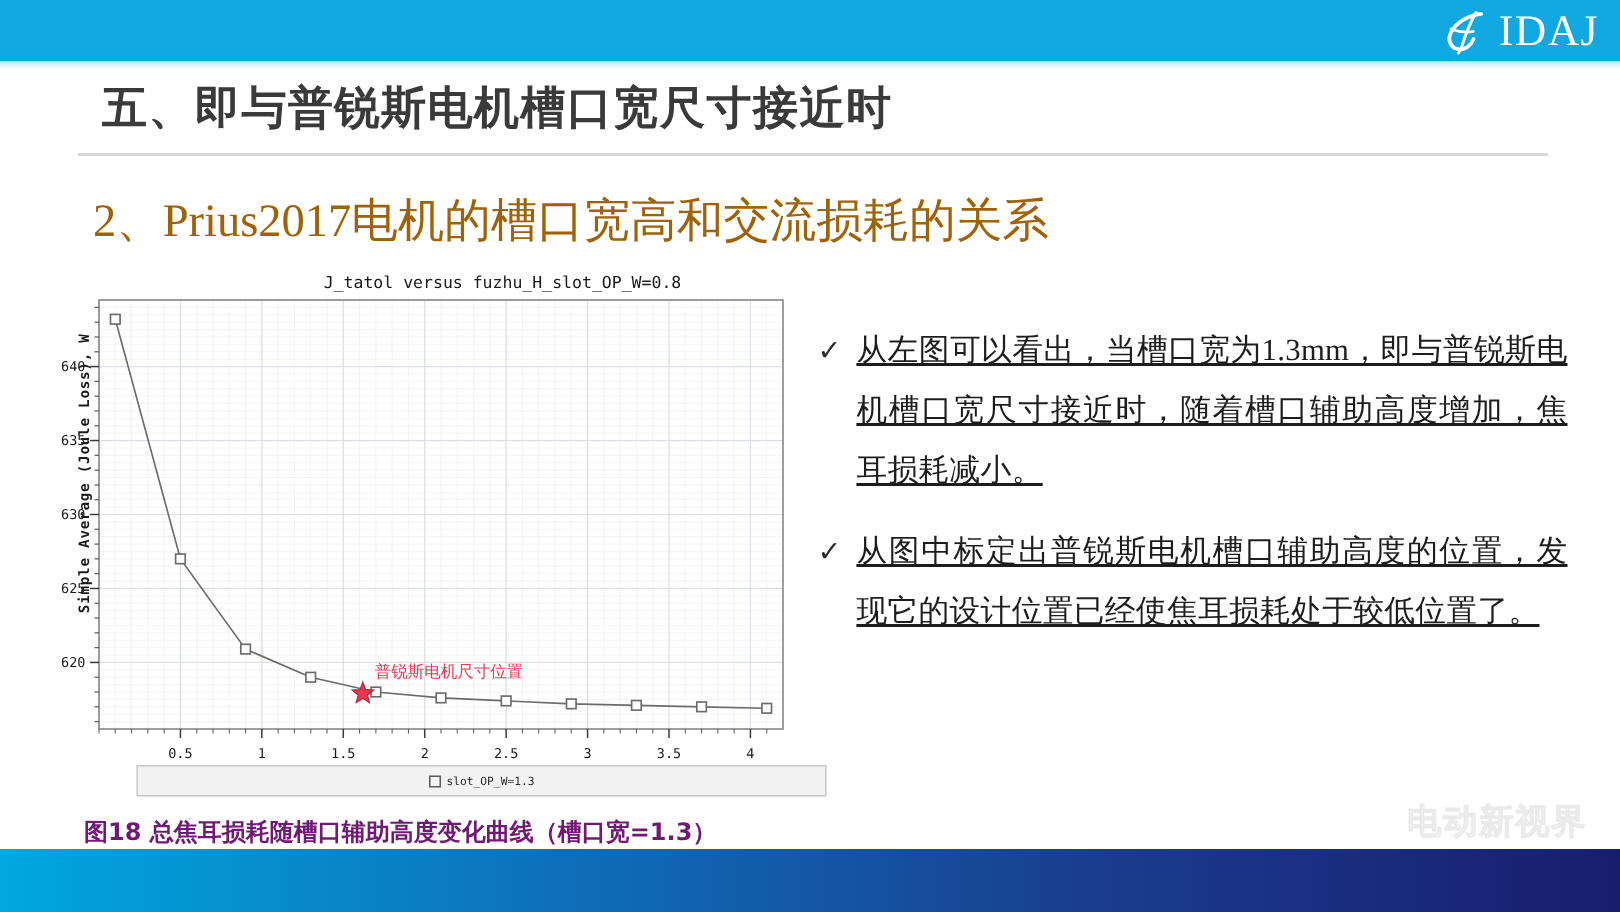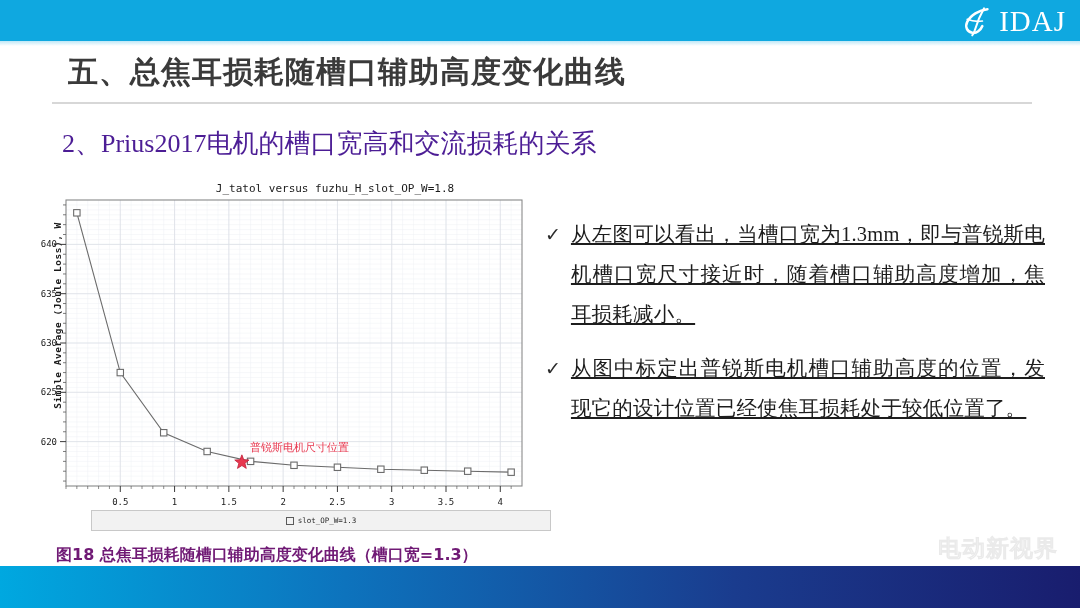--- a/index.html
+++ b/index.html
@@ -39,21 +39,21 @@
     font-size:30px;font-weight:bold;color:#3a3a3a;
     letter-spacing:1px;white-space:nowrap;
   }
   .title-rule{
     position:absolute;left:52px;top:102px;width:980px;height:2px;
     background:#d7d7d7;
   }
   .sub-title{
     position:absolute;left:62px;top:126px;
     font-family:"Liberation Serif",serif;
-    font-size:26px;color:#4c1d95;white-space:nowrap;
+    font-size:31px;color:#a16207;white-space:nowrap;
   }
 
   
   .chart-wrap{
     position:absolute;left:22px;top:182px;width:508px;height:352px;
   }
   .chart-title{
     position:absolute;left:118px;top:0px;width:390px;text-align:center;
     font-family:"DejaVu Sans Mono","Liberation Mono",monospace;
     font-size:11px;color:#1a1a1a;letter-spacing:0px;
@@ -130,26 +130,26 @@
 
   <div class="logo">
     <svg class="logo-mark" viewBox="0 0 40 38">
       <path d="M30 5 C20 6 10 12 6 20 C3 26 6 32 12 33 C17 34 22 30 24 25" fill="none" stroke="#ffffff" stroke-width="3" stroke-linecap="round"></path>
       <path d="M26 4 C22 11 18 20 15 30 C14 33 13 35 12 36" fill="none" stroke="#ffffff" stroke-width="2.4" stroke-linecap="round"></path>
       <path d="M6 17 C11 19 17 20 24 19" fill="none" stroke="#ffffff" stroke-width="2" stroke-linecap="round"></path>
     </svg>
     <span class="logo-text">IDAJ</span>
   </div>
 
-  <div class="page-title">五、总焦耳损耗随槽口辅助高度变化曲线</div>
+  <div class="page-title">五、即与普锐斯电机槽口宽尺寸接近时</div>
   <div class="title-rule"></div>
   <div class="sub-title">2、Prius2017电机的槽口宽高和交流损耗的关系</div>
 
   <div class="chart-wrap">
-    <div class="chart-title">J_tatol versus fuzhu_H_slot_OP_W=1.8</div>
+    <div class="chart-title">J_tatol versus fuzhu_H_slot_OP_W=0.8</div>
     <div class="ylabel">Simple Average (Joule Loss), W</div>
     <svg class="plotsvg" id="plot" width="508" height="320">
         <rect x="44" y="4" width="456" height="286" fill="#ffffff"></rect>
         <line x1="44" y1="4" x2="44" y2="290" stroke="#eef0f4" stroke-width="0.5"></line>
         <line x1="54.857142857142854" y1="4" x2="54.857142857142854" y2="290" stroke="#eef0f4" stroke-width="0.5"></line>
         <line x1="65.71428571428571" y1="4" x2="65.71428571428571" y2="290" stroke="#eef0f4" stroke-width="0.5"></line>
         <line x1="76.57142857142858" y1="4" x2="76.57142857142858" y2="290" stroke="#eef0f4" stroke-width="0.5"></line>
         <line x1="87.42857142857142" y1="4" x2="87.42857142857142" y2="290" stroke="#eef0f4" stroke-width="0.5"></line>
         <line x1="98.28571428571428" y1="4" x2="98.28571428571428" y2="290" stroke="#eef0f4" stroke-width="0.5"></line>
         <line x1="109.14285714285714" y1="4" x2="109.14285714285714" y2="290" stroke="#eef0f4" stroke-width="0.5"></line>

